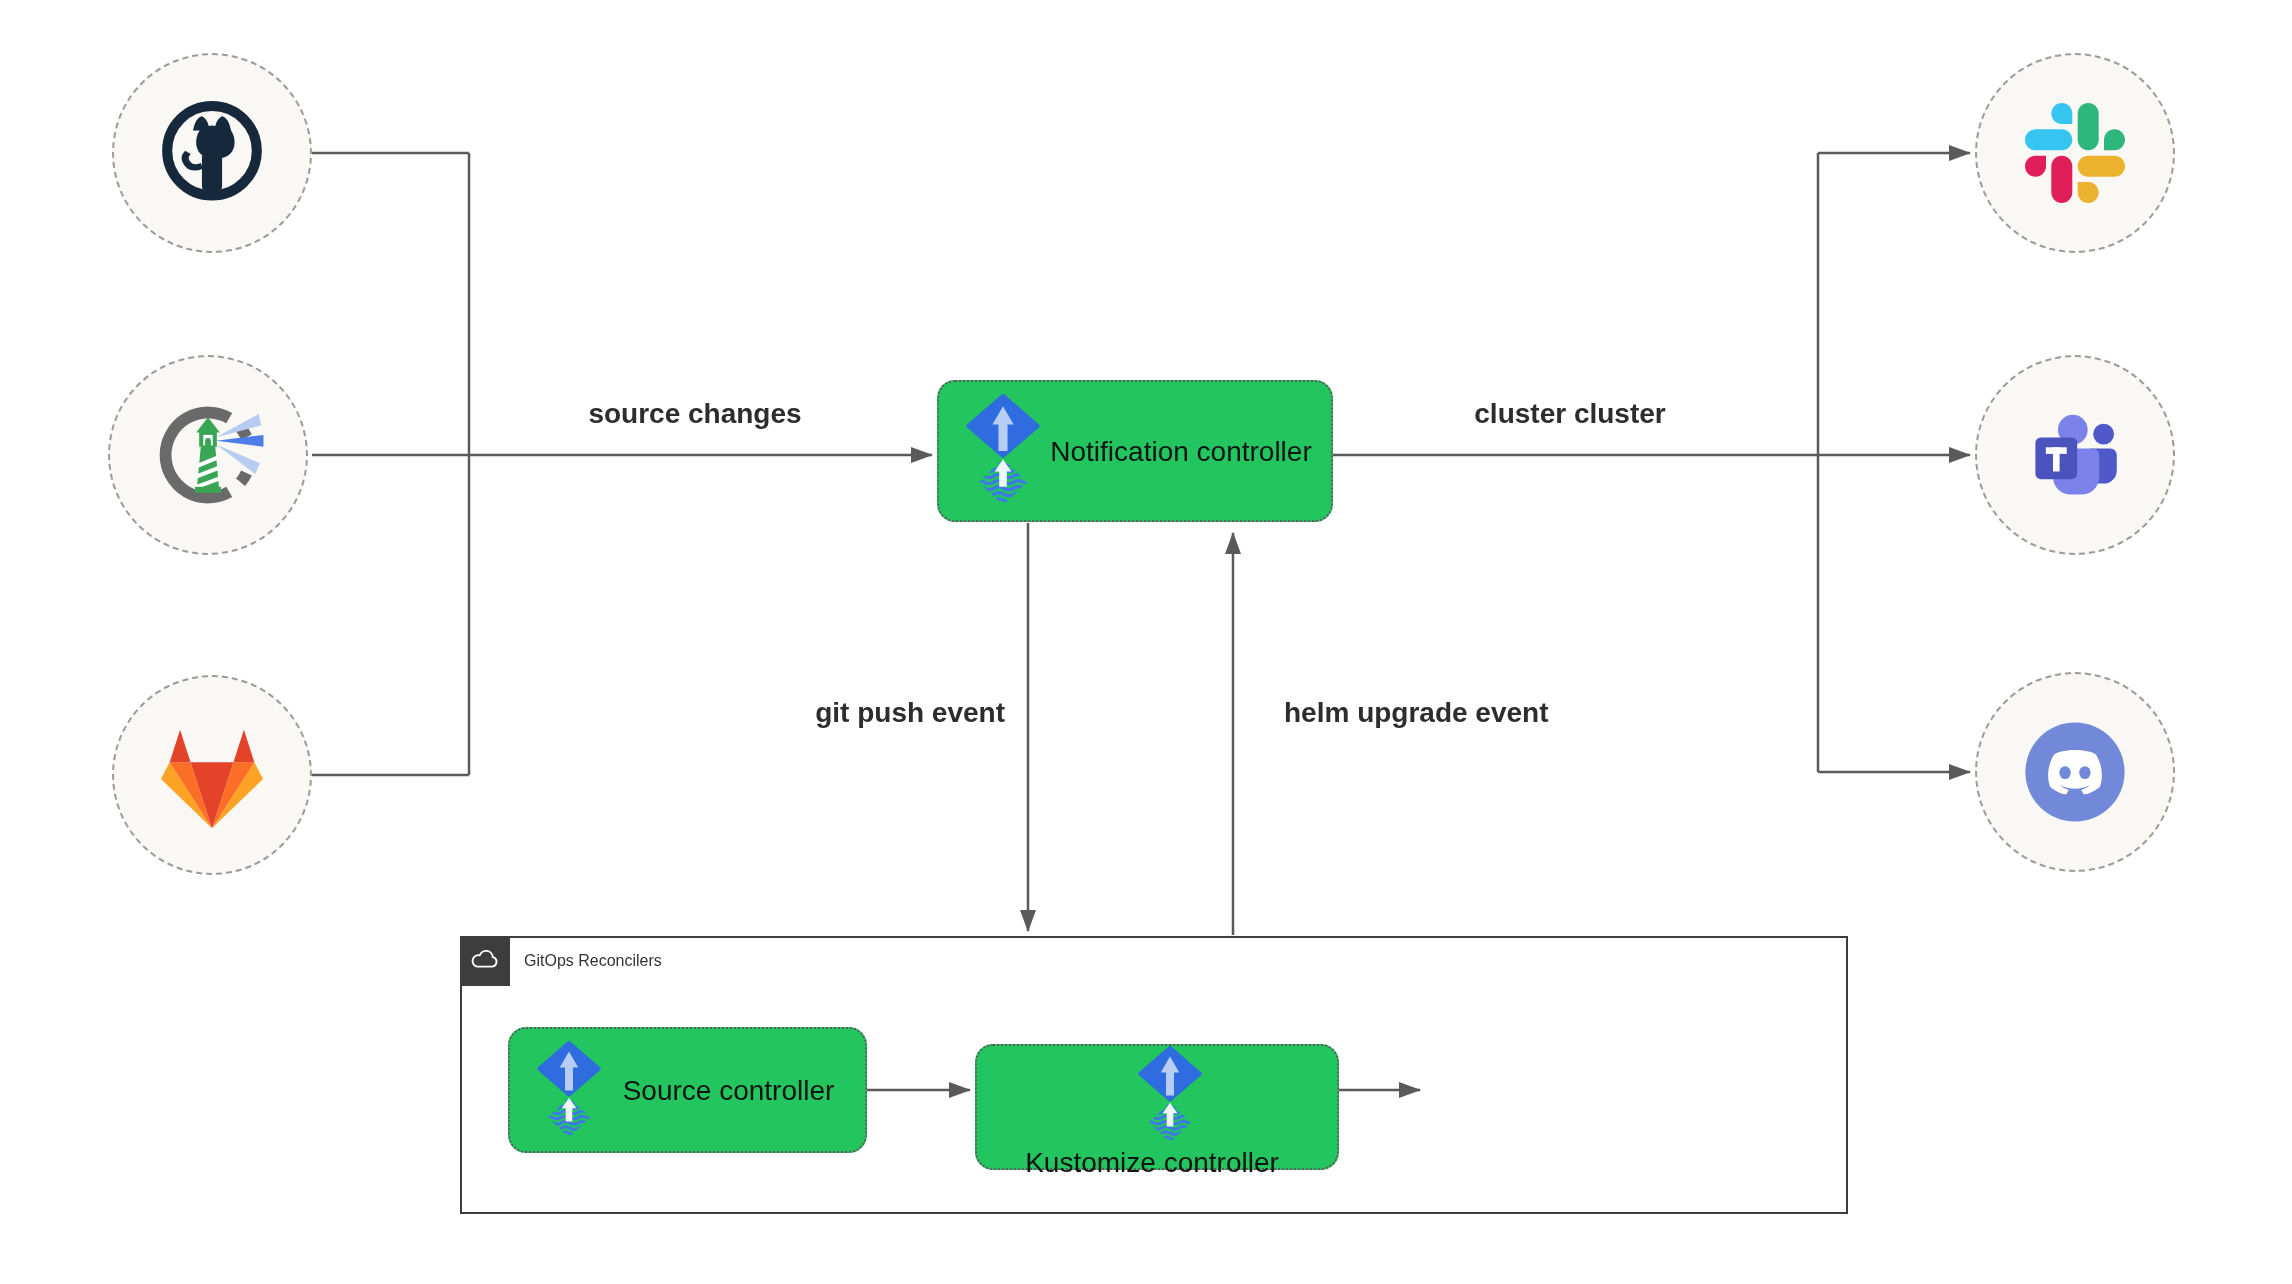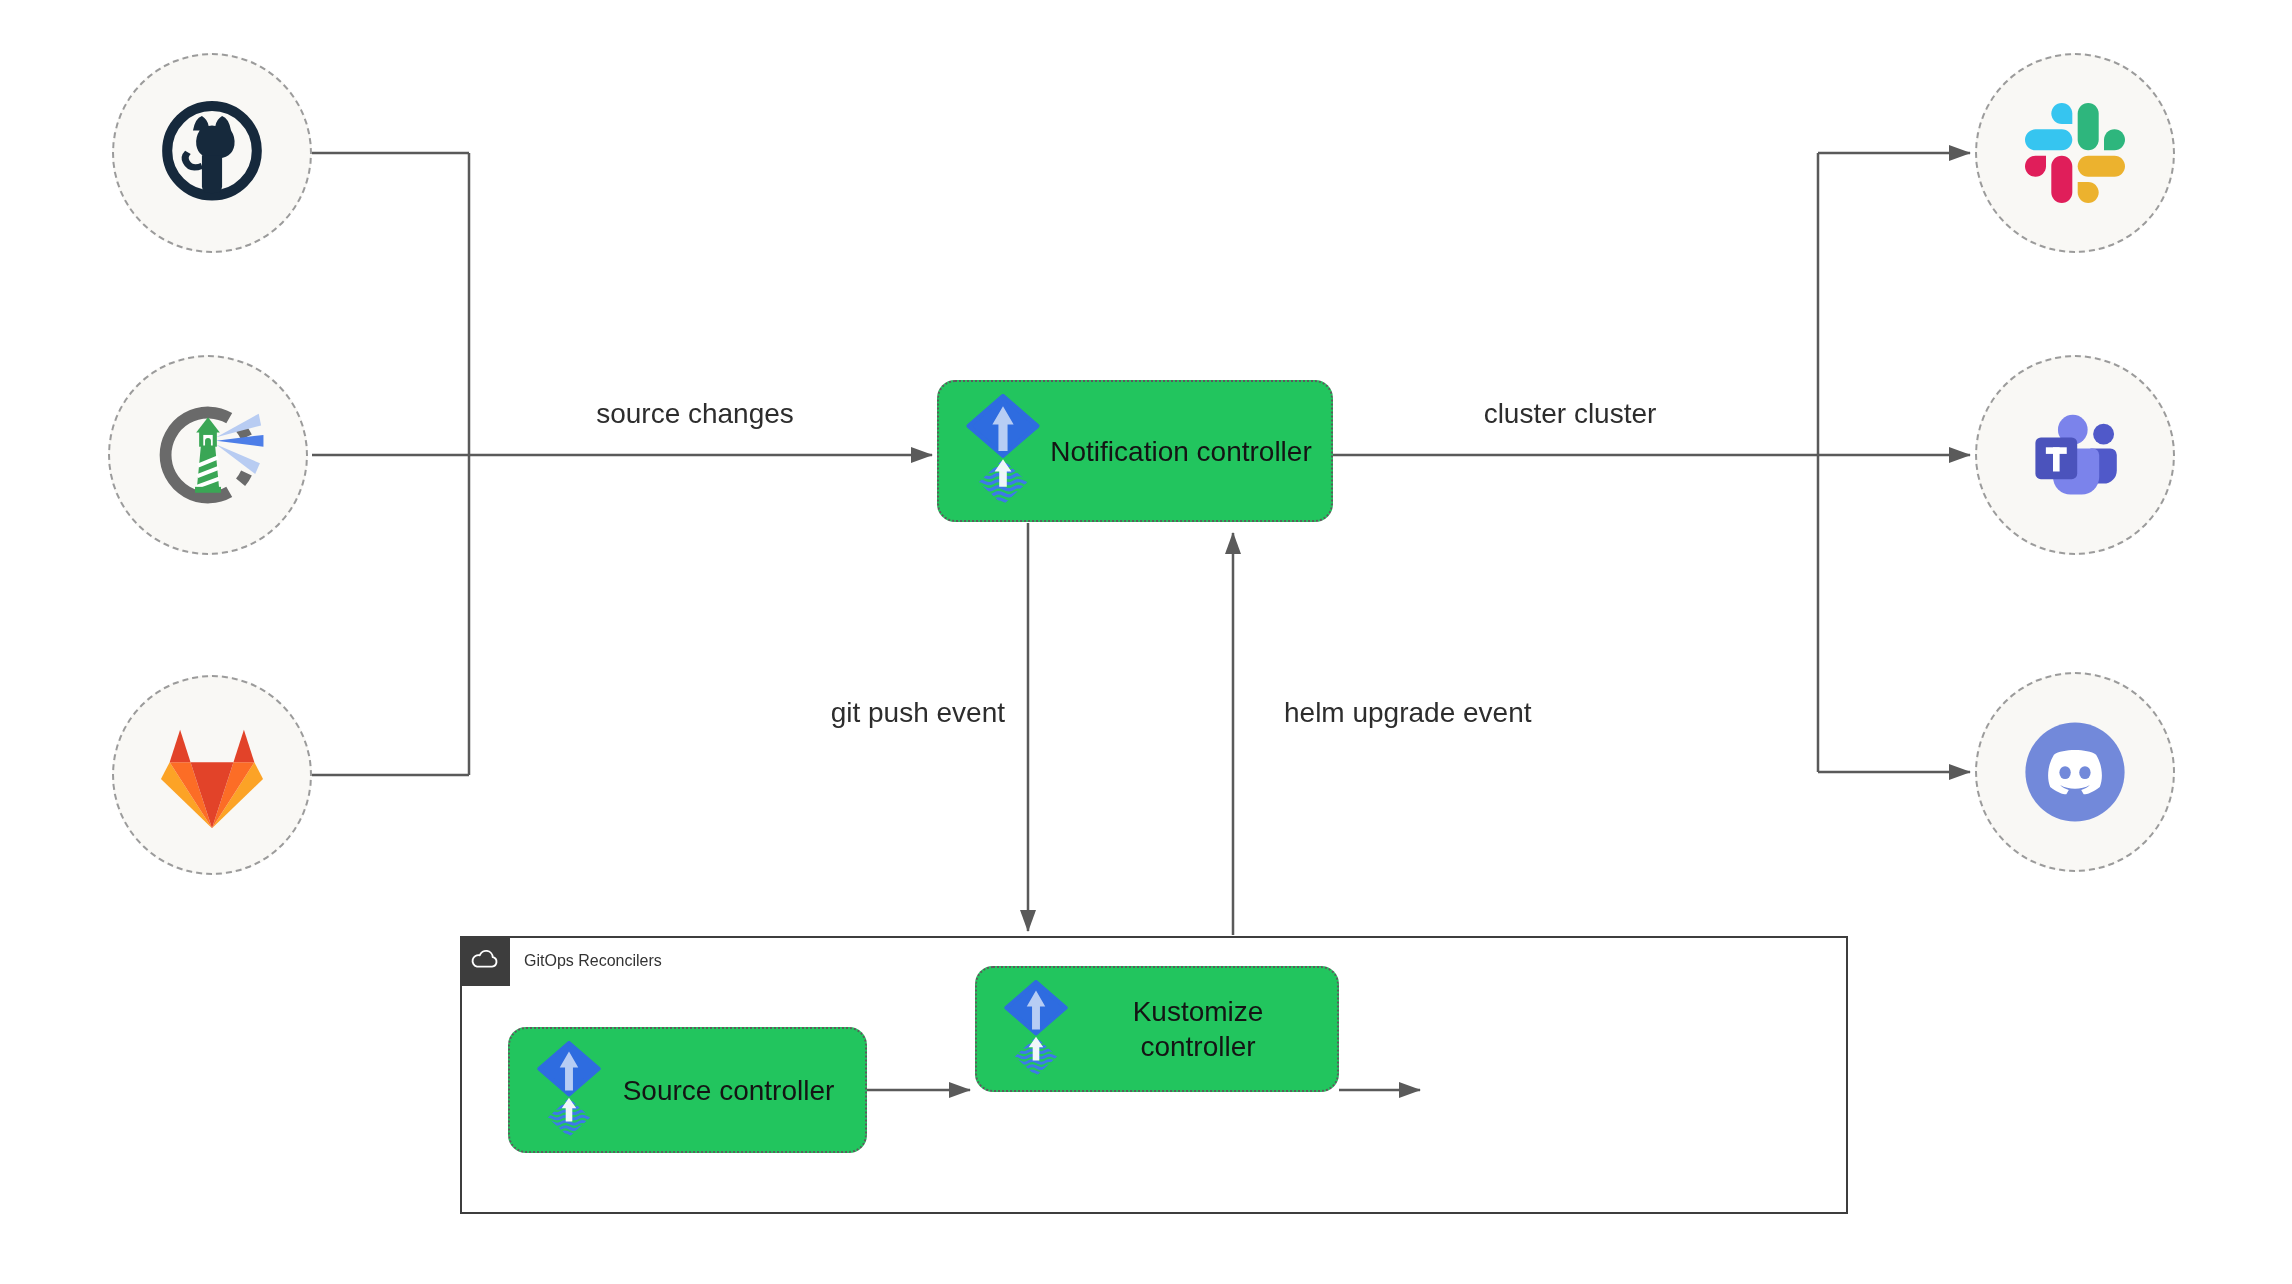--- a/index.html
+++ b/index.html
@@ -9,29 +9,29 @@
   .node-circle{position:absolute;width:200px;height:200px;border-radius:50%;
     background:#f9f8f5;border:2px dashed #9b9b9b;box-sizing:border-box;
     display:flex;align-items:center;justify-content:center;z-index:2;}
   .node-box{position:absolute;background:#22c55e;border:2px dotted #5c5c5c;border-radius:18px;
     box-sizing:border-box;display:flex;align-items:center;z-index:2;}
   .node-box .flux{flex:0 0 auto;margin-left:26px;}
   .node-box .box-label{flex:1 1 auto;text-align:center;font-size:28px;line-height:1.25;
     color:#141414;padding:0 18px 0 8px;}
   #node-notification{left:937px;top:380px;width:396px;height:142px;}
   #node-source{left:508px;top:1027px;width:359px;height:126px;}
-  #node-kustomize{left:975px;top:966px;width:364px;height:126px;}
+  #node-kustomize{left:975px;top:1044px;width:364px;height:126px;flex-direction:column;}
   #node-helm{left:1425px;top:1027px;width:364px;height:126px;}
   .gitops-container{position:absolute;left:460px;top:936px;width:1388px;height:278px;
     border:2px solid #3d3d3d;box-sizing:border-box;background:transparent;z-index:1;}
   .gitops-header{position:absolute;left:-2px;top:-2px;display:flex;align-items:center;}
   .gitops-badge{width:50px;height:50px;background:#3d3d3d;display:flex;align-items:center;
     justify-content:center;}
   .gitops-title{margin-left:14px;font-size:16px;color:#333;white-space:nowrap;}
-  .edge-label{position:absolute;font-size:28px;color:#2d2d2d;white-space:nowrap;z-index:3;}
+  .edge-label{position:absolute;font-size:28px;color:#2d2d2d;white-space:nowrap;z-index:3;font-weight:bold;}
   #lbl-source-changes{left:695px;top:398px;transform:translateX(-50%);}
   #lbl-cluster-changes{left:1570px;top:398px;transform:translateX(-50%);}
   #lbl-git-push{left:1005px;top:697px;transform:translateX(-100%);}
   #lbl-helm-upgrade{left:1284px;top:697px;}
   #circle-github{left:112px;top:53px;}
   #circle-harbor{left:108px;top:355px;}
   #circle-gitlab{left:112px;top:675px;}
   #circle-slack{left:1975px;top:53px;}
   #circle-teams{left:1975px;top:355px;}
   #circle-discord{left:1975px;top:672px;}

